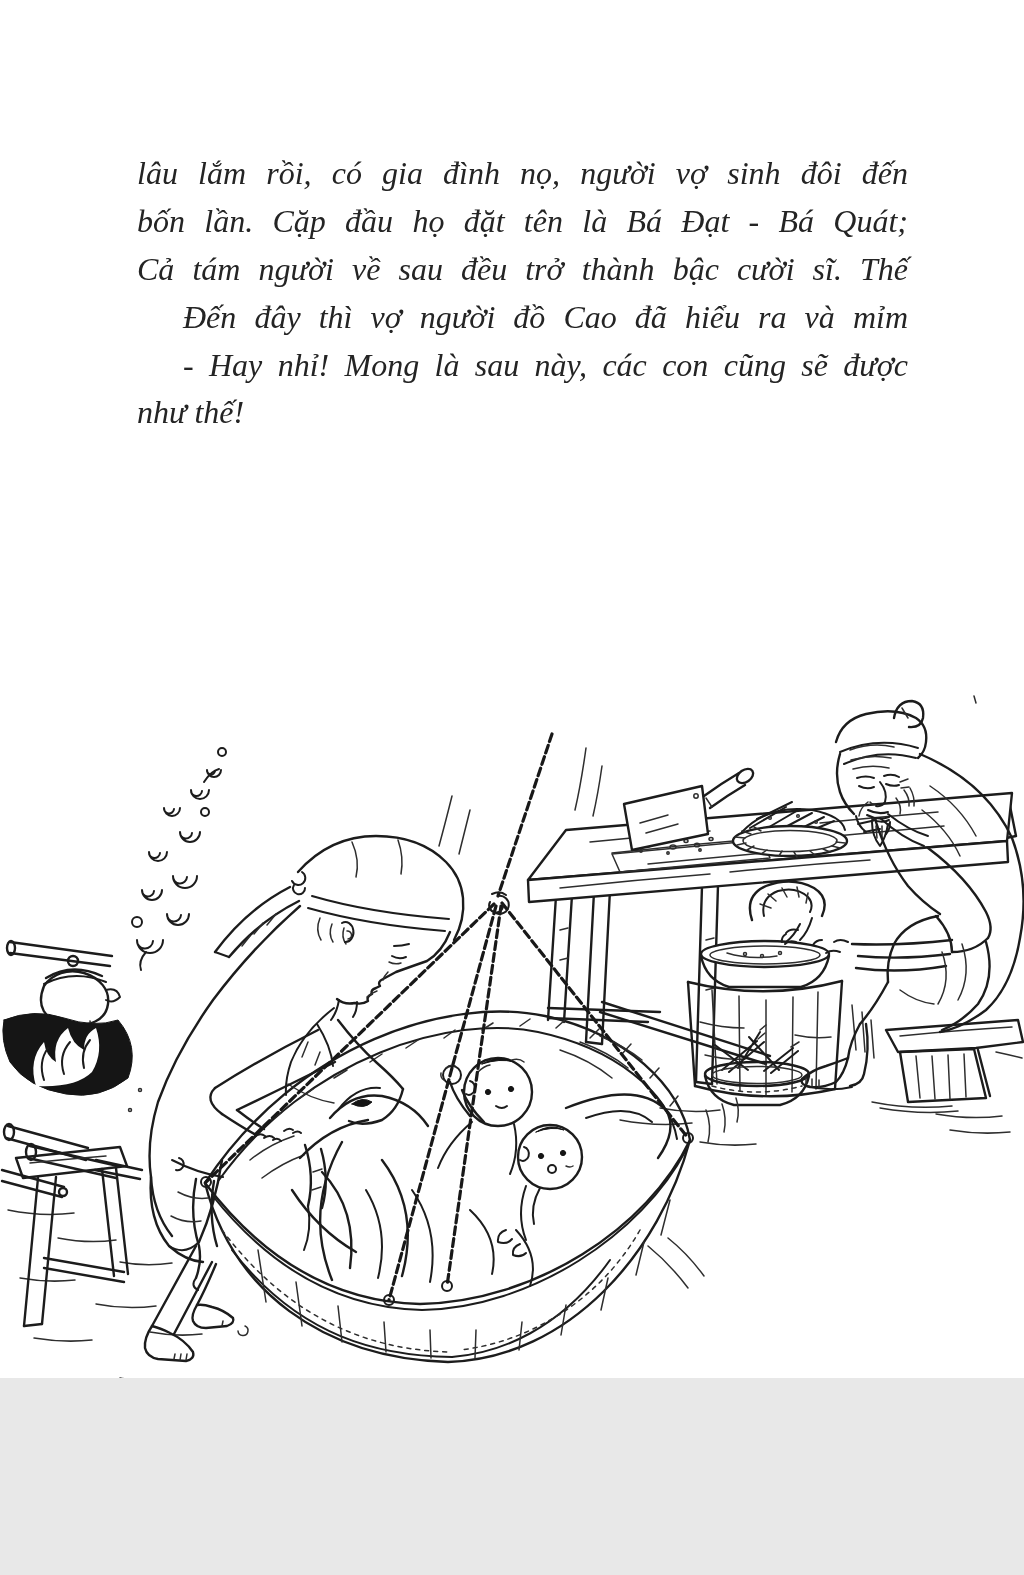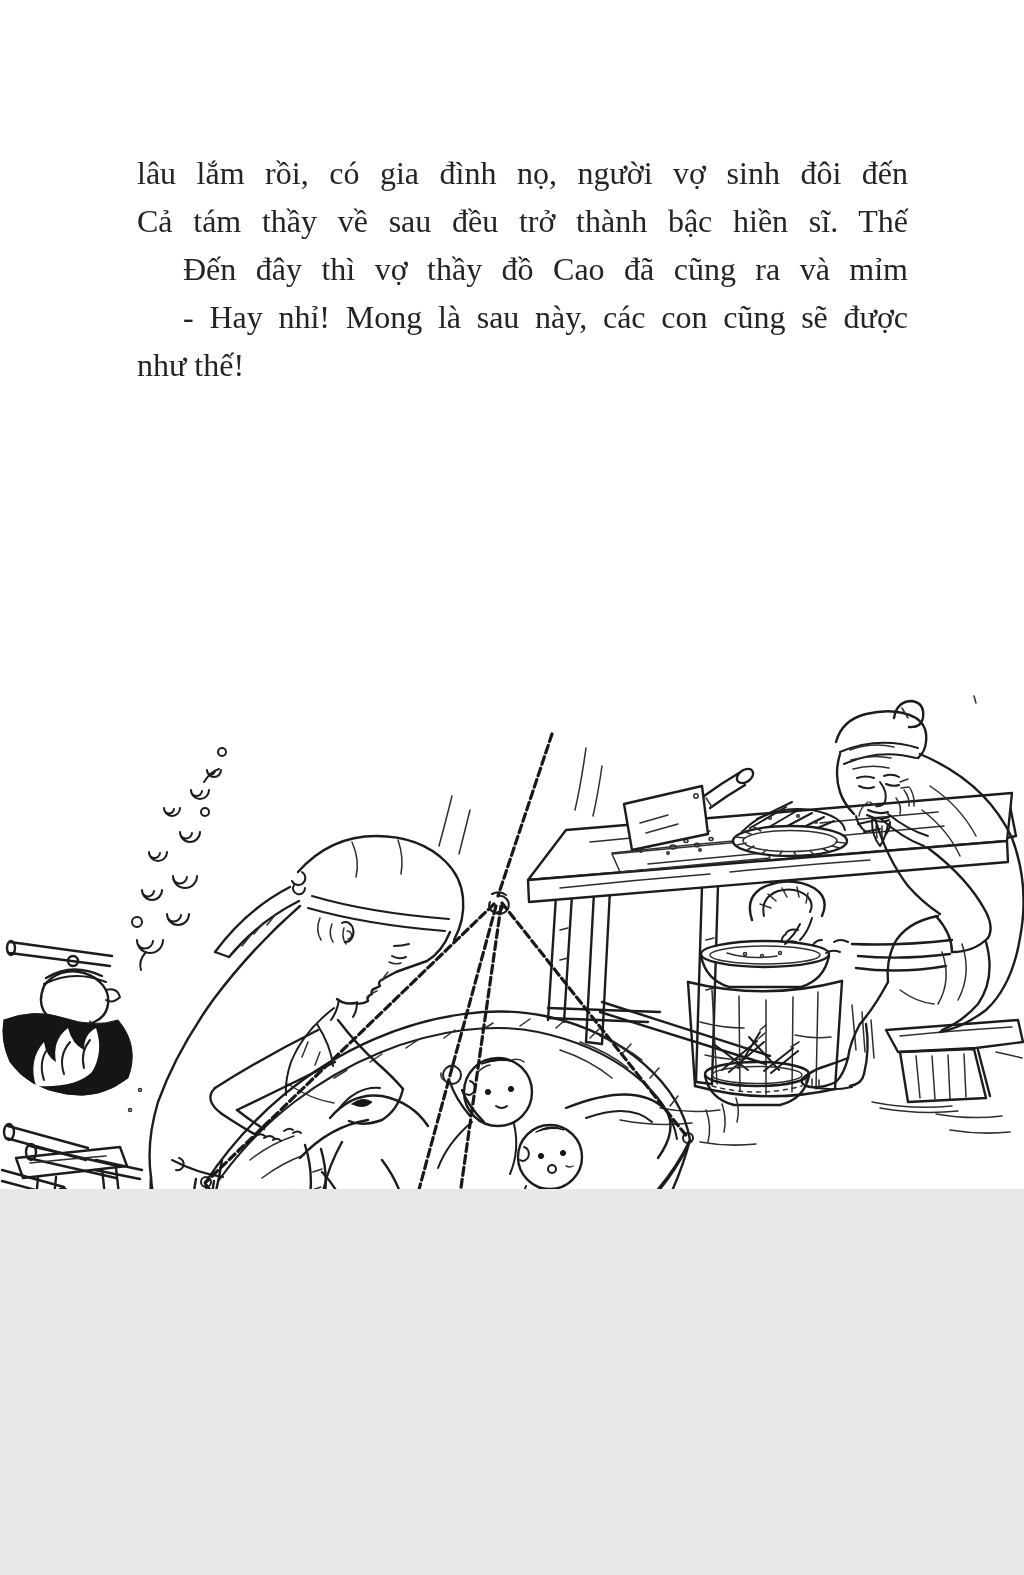--- a/index.html
+++ b/index.html
@@ -1,22 +1,23 @@
 <!DOCTYPE html>
 <html lang="vi"><head>
 <meta charset="utf-8">
 <style>
   html,body{margin:0;padding:0;background:#e8e8e8;}
   .page{
     position:relative;
-    width:1024px;height:1189px;
+    width:1024px;height:1378px;
     margin:0 auto;
     background:#ffffff;
     overflow:hidden;
     font-family:"Liberation Serif","DejaVu Serif",serif;
+    font-style:italic;
   }
   #text-block{
     position:absolute;left:137px;top:150px;width:771px;
     font-size:32px;line-height:47.9px;color:#242424;
     font-family:"Liberation Serif","DejaVu Serif",serif;
   }
   #text-block .line{height:47.9px;}
   #text-block .line.j{text-align:justify;text-align-last:justify;}
   #text-block .line.ind{text-indent:46px;}
   .illu{position:absolute;left:0;top:690px;width:1024px;height:790px;}
@@ -41,22 +42,23 @@
     font-family:"Liberation Serif","DejaVu Serif",serif;
   }
 </style>
 </head>
 <body>
 
 <div class="page">
 
   <div id="text-block">
       <div class="line j">lâu lắm rồi, có gia đình nọ, người vợ sinh đôi đến</div>
-      <div class="line j">Cả tám thầy về sau đều trở thành bậc hiền sĩ. Thế</div>
-      <div class="line j ind">Đến đây thì vợ thầy đồ Cao đã cũng ra và mỉm</div>
+      <div class="line j">bốn lần. Cặp đầu họ đặt tên là Bá Đạt - Bá Quát;</div>
+      <div class="line j">Cả tám người về sau đều trở thành bậc cười sĩ. Thế</div>
+      <div class="line j ind">Đến đây thì vợ người đồ Cao đã hiểu ra và mỉm</div>
       <div class="line j ind">- Hay nhỉ! Mong là sau này, các con cũng sẽ được</div>
       <div class="line">như thế!</div>
     </div>
 
   <div class="illu">
     <svg class="ink" viewBox="0 0 1024 790">
 
       <g>
         <path class="thin" d="M8,520 q34,7 66,3"></path>
           <path class="thin" d="M58,548 q30,6 58,2"></path>

